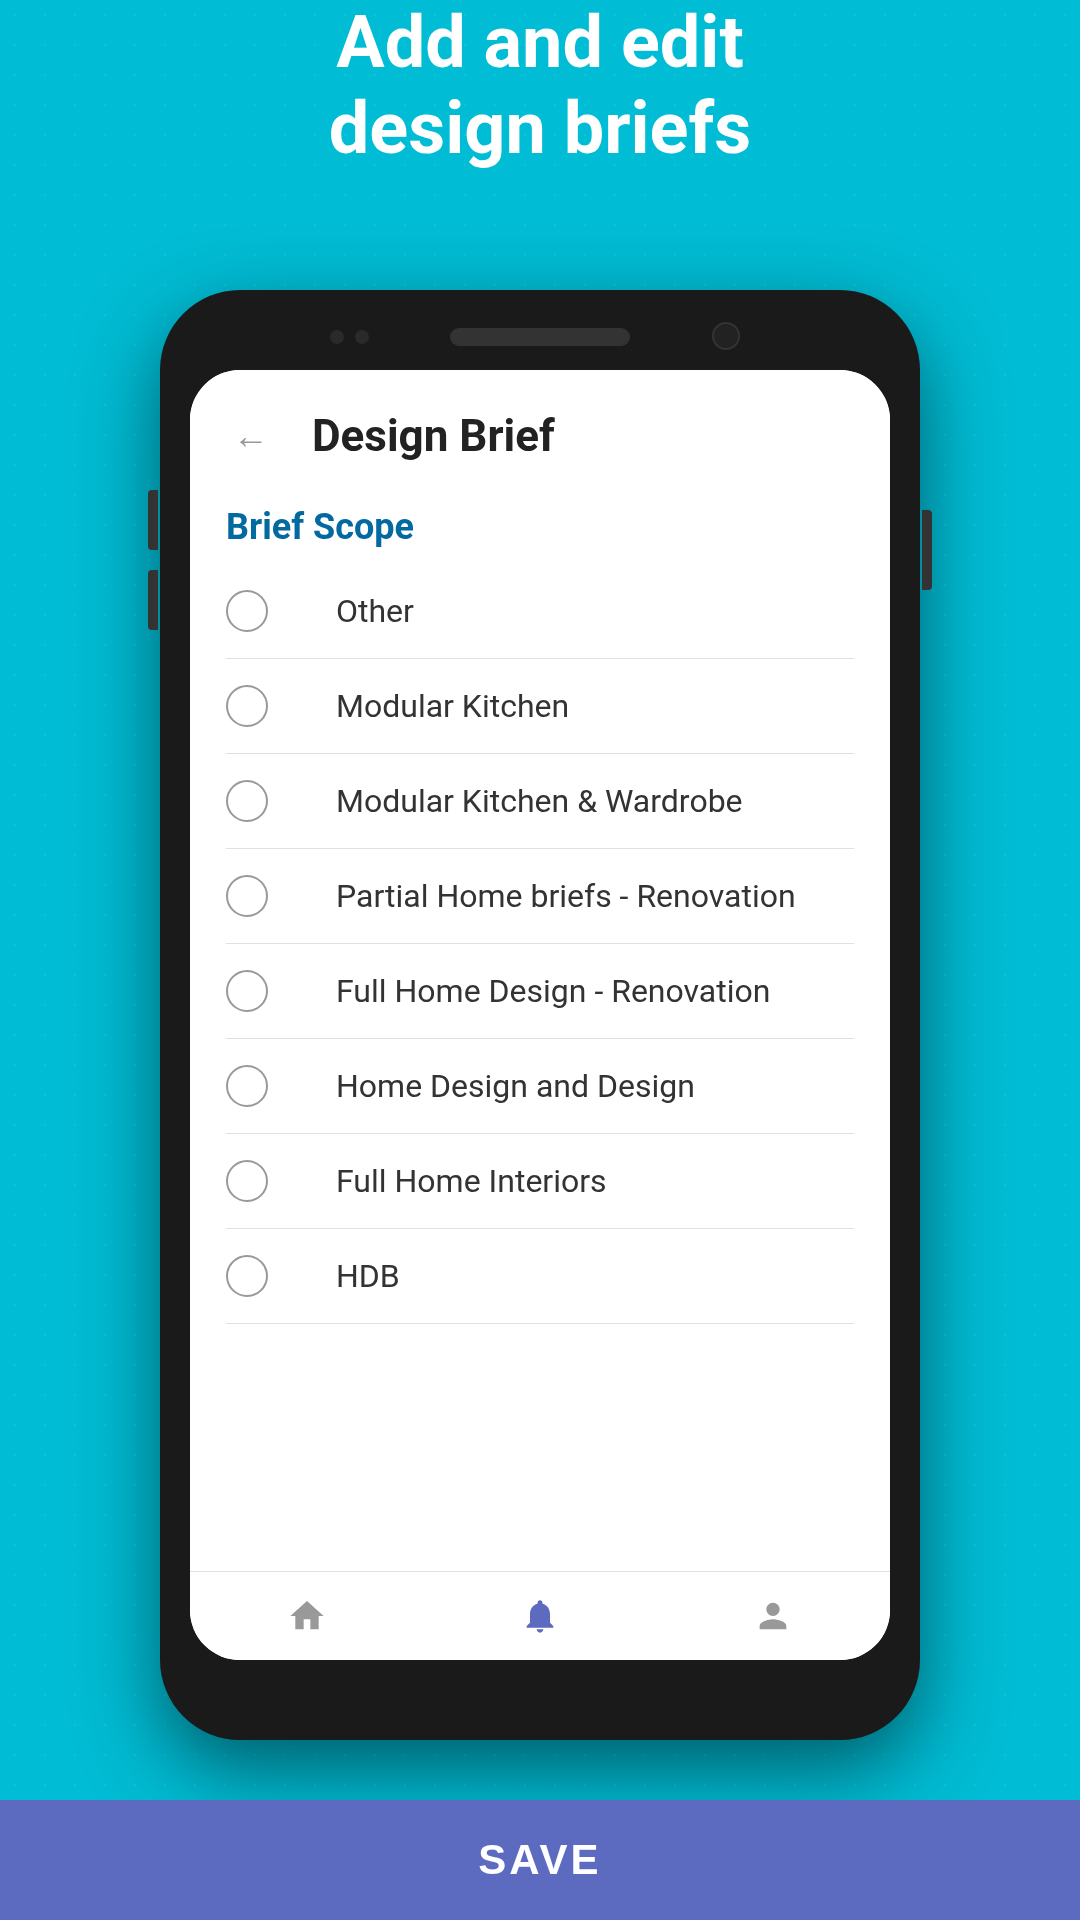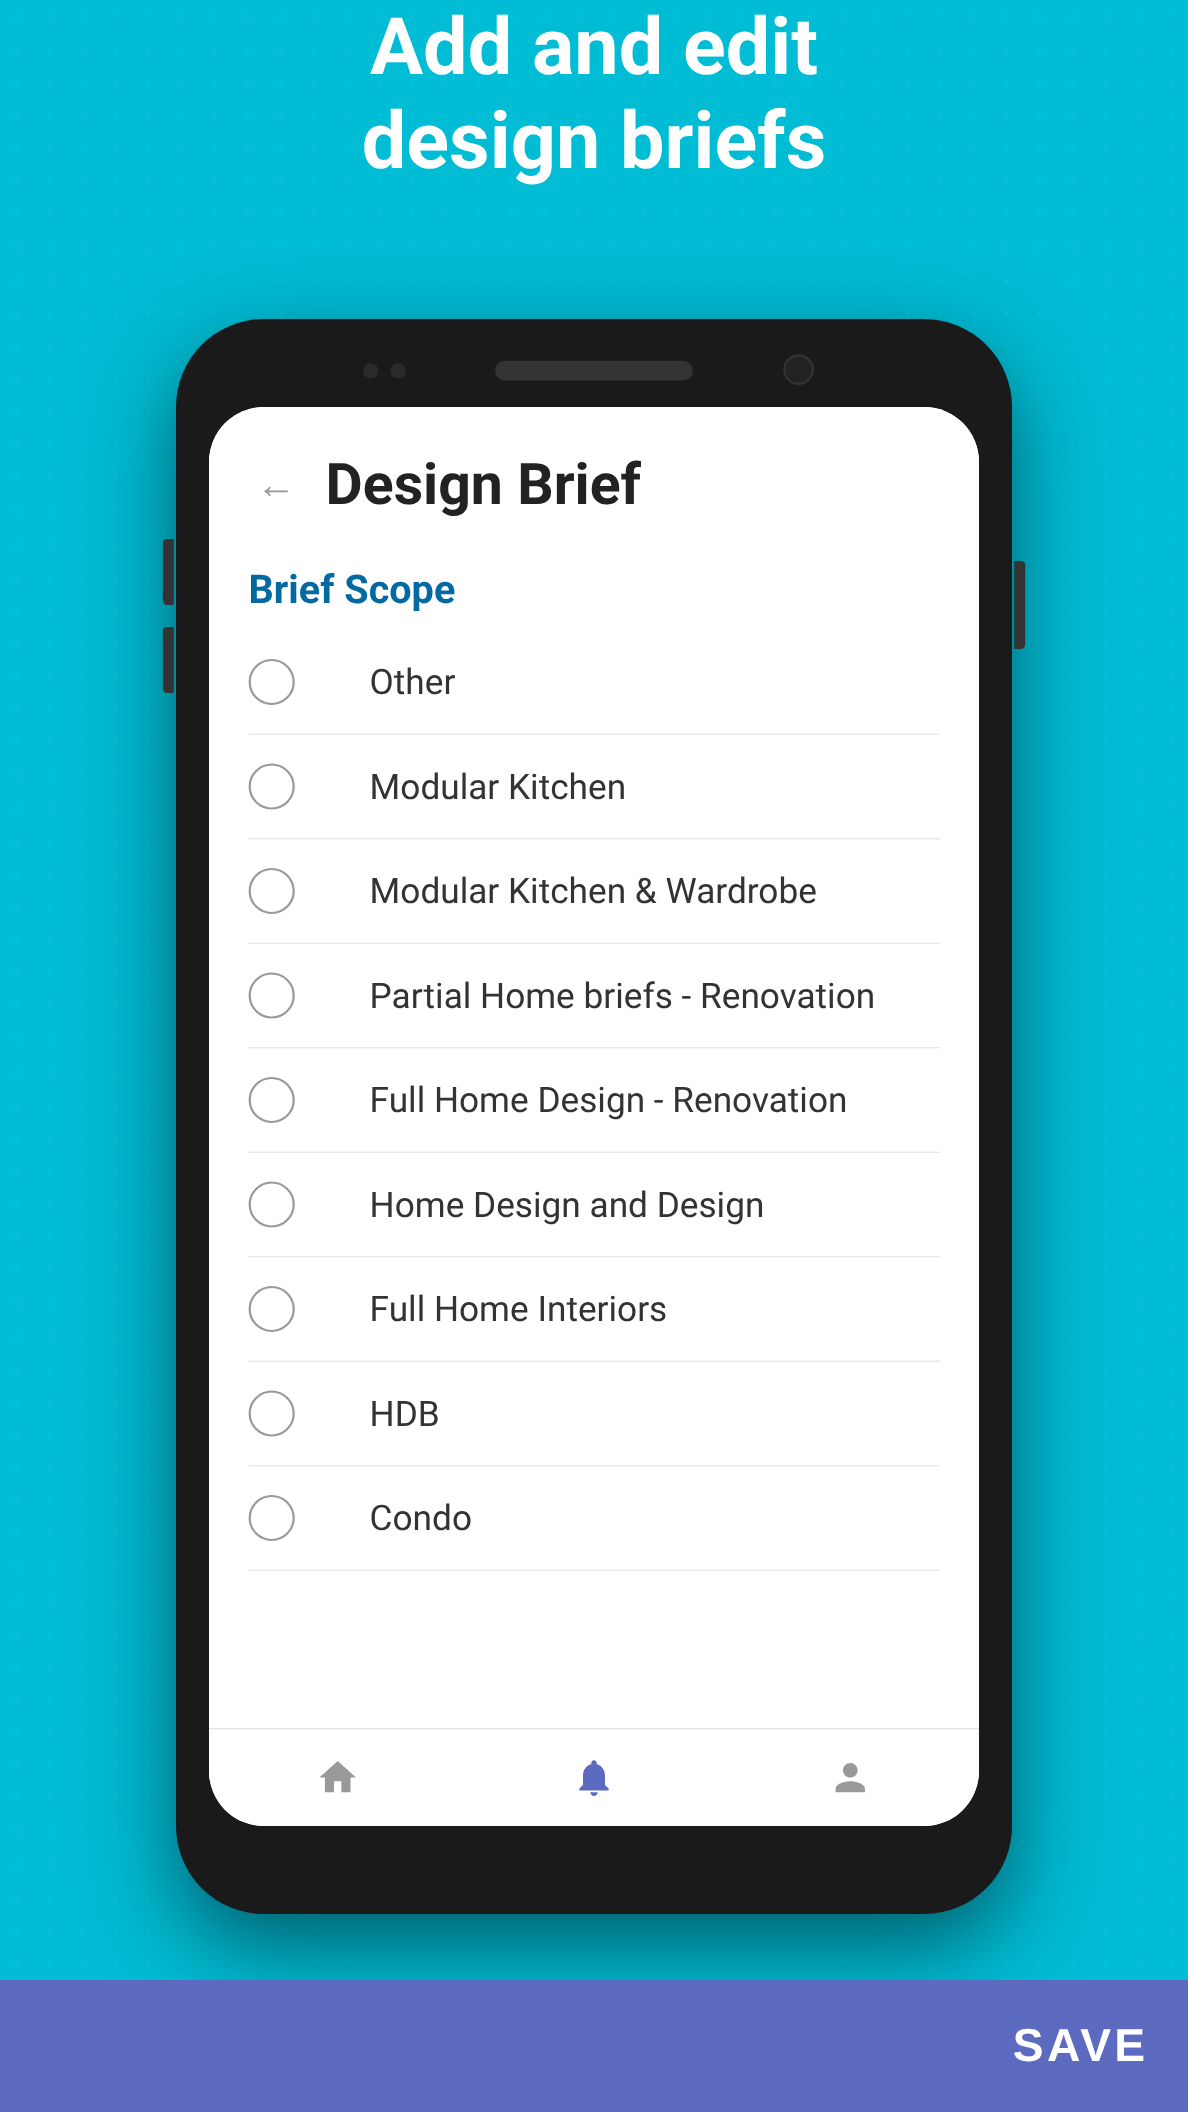--- a/index.html
+++ b/index.html
@@ -152,24 +152,24 @@
       cursor: pointer;
       flex-shrink: 0;
     }
 
     .back-arrow {
       font-size: 36px;
       color: #999;
     }
 
     .app-title {
-      font-size: 52px;
+      font-size: 44px;
       font-weight: 700;
       color: #222;
-      margin-left: 20px;
+      margin-left: 36px;
     }
 
     
     .app-content {
       flex: 1;
       overflow-y: auto;
       padding: 0 36px;
     }
 
     .section-title {
@@ -219,21 +219,21 @@
     .save-btn {
       width: 100%;
       background: #5c6bc0;
       color: #fff;
       border: none;
       font-size: 42px;
       font-weight: 600;
       letter-spacing: 3px;
       padding: 36px;
       cursor: pointer;
-      text-align: right;
+      text-align: center;
     }
 
     
     .bottom-nav {
       display: flex;
       justify-content: space-around;
       align-items: center;
       padding: 18px 0;
       background: #fff;
       border-top: 1px solid #e0e0e0;
@@ -319,24 +319,20 @@
         <div class="radio-circle"></div>
         <span class="radio-label">Full Home Interiors</span>
       </div>
 
 
       <div class="radio-option">
         <div class="radio-circle"></div>
         <span class="radio-label">HDB</span>
       </div>
 
-      <div class="radio-option">
-        <div class="radio-circle"></div>
-        <span class="radio-label">Condo</span>
-      </div>
 
       <div style="height: 80px;"></div>
     </div>
 
     <div class="bottom-nav">
       <div class="nav-icon">
         <svg width="40" height="40" viewBox="0 0 24 24" fill="#999">
           <path d="M10 20v-6h4v6h5v-8h3L12 3 2 12h3v8z"></path>
         </svg>
       </div>

